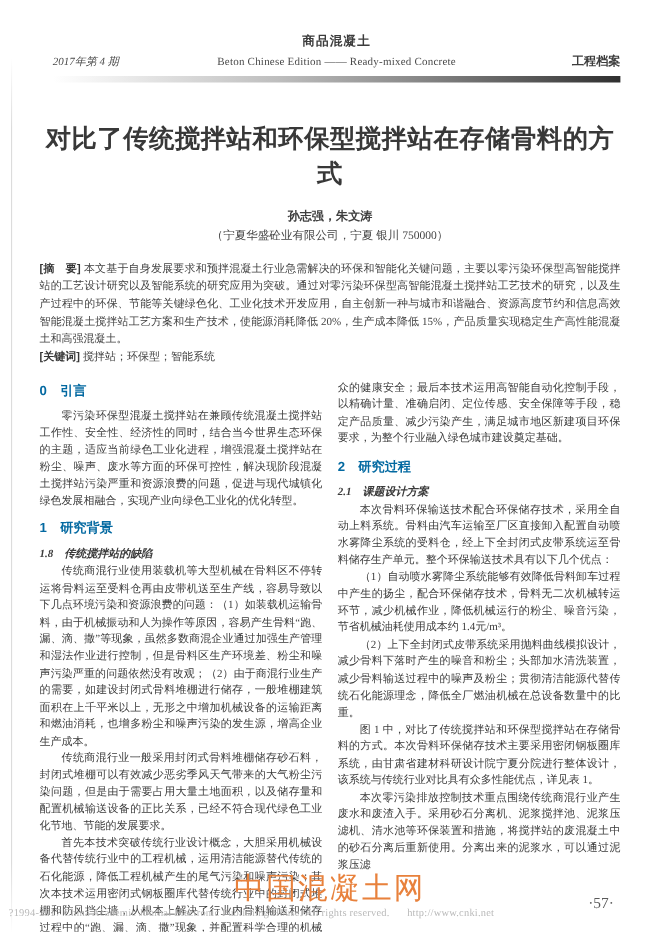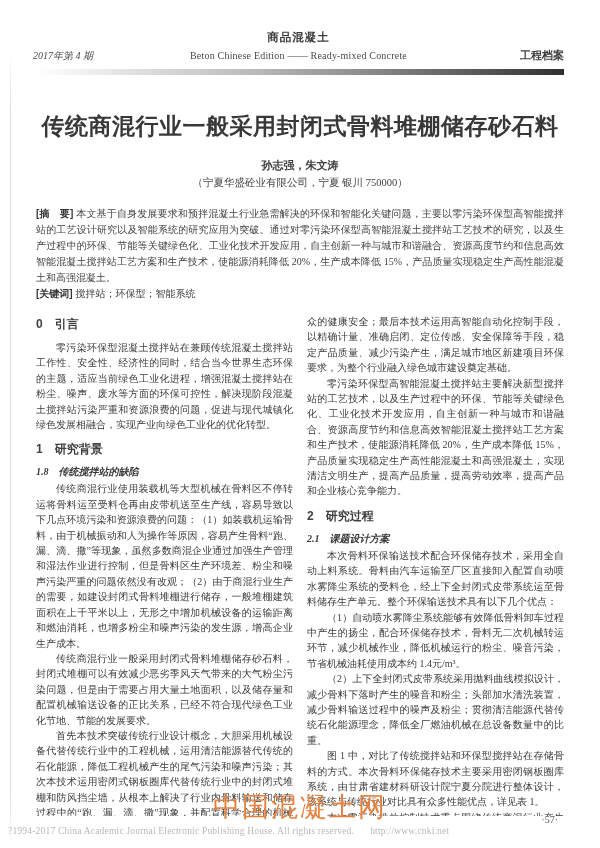--- a/index.html
+++ b/index.html
@@ -10,21 +10,21 @@
     background: #ffffff;
     overflow: hidden;
     font-family: "Liberation Serif", serif;
     color: #3a3a3a;
   }
   .scan-line {
     position: absolute; left: 10px; top: 52px; bottom: 0; width: 1px;
     background: linear-gradient(to bottom, rgba(185,185,185,0), rgba(185,185,185,.5) 8%, rgba(185,185,185,.5) 92%, rgba(185,185,185,0));
   }
   
-  .pg-header { padding: 30px 36px 0 33px; }
+  .pg-header { padding: 30px 36px 0 48px; }
   .jh-cn { text-align: center; font-size: 11.5px; font-weight: bold; color: #3c3c3c; letter-spacing: 1px; }
   .jh-row { display: flex; align-items: baseline; margin-top: 3px; font-size: 10px; color: #4a4a4a; }
   .jh-issue { width: 120px; font-style: italic; }
   .jh-en { flex: 1; text-align: center; letter-spacing: .2px; }
   .jh-col { width: 120px; text-align: right; font-weight: bold; font-size: 11px; font-family: Liberation Mono, monospace; color: #3d3d3d; }
   .jh-bar {
     margin-top: 6px; height: 6px; border-radius: 3px 0 0 3px;
     background: linear-gradient(to right, #ffffff, #ececec 12%, #bdbdbd 40%, #8d8d8d 62%, #565656 85%, #2f2f2f 100%);
   }
   
@@ -42,35 +42,35 @@
   .columns {
     display: flex; gap: 14px;
     margin: 12px 36px 0 36px;
     height: 502px; overflow: hidden;
   }
   .col { flex: 1; min-width: 0; }
   .col p { font-size: 10px; line-height: 15.4px; text-align: justify; color: #3b3b3b; }
   .col p.indent { text-indent: 2em; }
   .sec-head {
     font-family: "Liberation Sans", sans-serif; font-weight: 700;
-    font-size: 12px; color: #404040; margin: 9px 0 7px 0;
+    font-size: 12px; color: #0369a1; margin: 9px 0 7px 0;
   }
   .sec-head.first { margin-top: 2px; }
   .sub-head {
     font-size: 10px; font-style: italic; font-weight: 600;
     color: #3b3b3b; margin: 3px 0 2px 0;
   }
   
   .watermark {
     position: absolute; left: 50%; top: 789px; transform: translateX(-50%);
     font-size: 27px; letter-spacing: 2px; color: #e8813c;
     font-family: "Liberation Sans", sans-serif; font-weight: 400;
     white-space: nowrap; background: rgba(255,255,255,.0);
   }
-  .pageno { position: absolute; right: 42px; top: 814px; font-size: 10px; color: #5a5a5a; }
+  .pageno { position: absolute; right: 42px; top: 814px; font-size: 14px; color: #5a5a5a; }
   .copyright {
     position: absolute; left: 8px; top: 826px; white-space: nowrap;
     font-size: 9.5px; color: #b9b9b9; letter-spacing: .2px;
   }
   .copyright .url { margin-left: 16px; }
 </style>
 </head>
 <body>
 
 <div class="page">
@@ -80,21 +80,21 @@
     <div class="jh-cn">商品混凝土</div>
     <div class="jh-row">
       <span class="jh-issue">2017年第 4 期</span>
       <span class="jh-en">Beton Chinese Edition —— Ready-mixed Concrete</span>
       <span class="jh-col">工程档案</span>
     </div>
     <div class="jh-bar"></div>
   </header>
 
   <div class="art-head">
-    <h1 class="art-title">传统商混行业一般采用封闭式骨料堆棚储存砂石料</h1>
+    <h1 class="art-title">对比了传统搅拌站和环保型搅拌站在存储骨料的方式</h1>
     <div class="authors">孙志强，朱文涛</div>
     <div class="affil">（宁夏华盛砼业有限公司，宁夏 银川 750000）</div>
   </div>
 
   <div class="abstract">
     <p><b>[摘　要] </b><span>本文基于自身发展要求和预拌混凝土行业急需解决的环保和智能化关键问题，主要以零污染环保型高智能搅拌站的工艺设计研究以及智能系统的研究应用为突破。通过对零污染环保型高智能混凝土搅拌站工艺技术的研究，以及生产过程中的环保、节能等关键绿色化、工业化技术开发应用，自主创新一种与城市和谐融合、资源高度节约和信息高效智能混凝土搅拌站工艺方案和生产技术，使能源消耗降低 20%，生产成本降低 15%，产品质量实现稳定生产高性能混凝土和高强混凝土。</span></p>
     <p><b>[关键词] </b><span>搅拌站；环保型；智能系统</span></p>
   </div>
 
   <div class="columns">
@@ -102,21 +102,20 @@
       <h2 class="sec-head first">0　引言</h2>
       <p class="indent">零污染环保型混凝土搅拌站在兼顾传统混凝土搅拌站工作性、安全性、经济性的同时，结合当今世界生态环保的主题，适应当前绿色工业化进程，增强混凝土搅拌站在粉尘、噪声、废水等方面的环保可控性，解决现阶段混凝土搅拌站污染严重和资源浪费的问题，促进与现代城镇化绿色发展相融合，实现产业向绿色工业化的优化转型。</p>
       <h2 class="sec-head">1　研究背景</h2>
       <h3 class="sub-head">1.8　传统搅拌站的缺陷</h3>
       <p class="indent">传统商混行业使用装载机等大型机械在骨料区不停转运将骨料运至受料仓再由皮带机送至生产线，容易导致以下几点环境污染和资源浪费的问题：（1）如装载机运输骨料，由于机械振动和人为操作等原因，容易产生骨料“跑、漏、滴、撒”等现象，虽然多数商混企业通过加强生产管理和湿法作业进行控制，但是骨料区生产环境差、粉尘和噪声污染严重的问题依然没有改观；（2）由于商混行业生产的需要，如建设封闭式骨料堆棚进行储存，一般堆棚建筑面积在上千平米以上，无形之中增加机械设备的运输距离和燃油消耗，也增多粉尘和噪声污染的发生源，增高企业生产成本。</p>
       <p class="indent">传统商混行业一般采用封闭式骨料堆棚储存砂石料，封闭式堆棚可以有效减少恶劣季风天气带来的大气粉尘污染问题，但是由于需要占用大量土地面积，以及储存量和配置机械输送设备的正比关系，已经不符合现代绿色工业化节地、节能的发展要求。</p>
       <p class="indent">首先本技术突破传统行业设计概念，大胆采用机械设备代替传统行业中的工程机械，运用清洁能源替代传统的石化能源，降低工程机械产生的尾气污染和噪声污染；其次本技术运用密闭式钢板圈库代替传统行业中的封闭式堆棚和防风挡尘墙，从根本上解决了行业内骨料输送和储存过程中的“跑、漏、滴、撒”现象，并配置科学合理的机械设备和高效稳定的收尘设备将生产过程中的粉尘污染降至最低，有效改善生产作业环境和周边大气质量，确保厂内职工和周围群</p>
     </div>
     <div class="col">
       <p>众的健康安全；最后本技术运用高智能自动化控制手段，以精确计量、准确启闭、定位传感、安全保障等手段，稳定产品质量、减少污染产生，满足城市地区新建项目环保要求，为整个行业融入绿色城市建设奠定基础。</p>
-      <p class="indent">零污染环保型高智能混凝土搅拌站主要解决新型搅拌站的工艺技术，以及生产过程中的环保、节能等关键绿色化、工业化技术开发应用，自主创新一种与城市和谐融合、资源高度节约和信息高效智能混凝土搅拌站工艺方案和生产技术，使能源消耗降低 20%，生产成本降低 15%，产品质量实现稳定生产高性能混凝土和高强混凝土，实现清洁文明生产，提高产品质量，提高劳动效率，提高产品和企业核心竞争能力。</p>
       <h2 class="sec-head">2　研究过程</h2>
       <h3 class="sub-head">2.1　课题设计方案</h3>
       <p class="indent">本次骨料环保输送技术配合环保储存技术，采用全自动上料系统。骨料由汽车运输至厂区直接卸入配置自动喷水雾降尘系统的受料仓，经上下全封闭式皮带系统运至骨料储存生产单元。整个环保输送技术具有以下几个优点：</p>
       <p class="indent">（1）自动喷水雾降尘系统能够有效降低骨料卸车过程中产生的扬尘，配合环保储存技术，骨料无二次机械转运环节，减少机械作业，降低机械运行的粉尘、噪音污染，节省机械油耗使用成本约 1.4元/m³。</p>
       <p class="indent">（2）上下全封闭式皮带系统采用抛料曲线模拟设计，减少骨料下落时产生的噪音和粉尘；头部加水清洗装置，减少骨料输送过程中的噪声及粉尘；贯彻清洁能源代替传统石化能源理念，降低全厂燃油机械在总设备数量中的比重。</p>
       <p class="indent">图 1 中，对比了传统搅拌站和环保型搅拌站在存储骨料的方式。本次骨料环保储存技术主要采用密闭钢板圈库系统，由甘肃省建材科研设计院宁夏分院进行整体设计，该系统与传统行业对比具有众多性能优点，详见表 1。</p>
       <p class="indent">本次零污染排放控制技术重点围绕传统商混行业产生废水和废渣入手。采用砂石分离机、泥浆搅拌池、泥浆压滤机、清水池等环保装置和措施，将搅拌站的废混凝土中的砂石分离后重新使用。分离出来的泥浆水，可以通过泥浆压滤</p>
     </div>
   </div>
 

